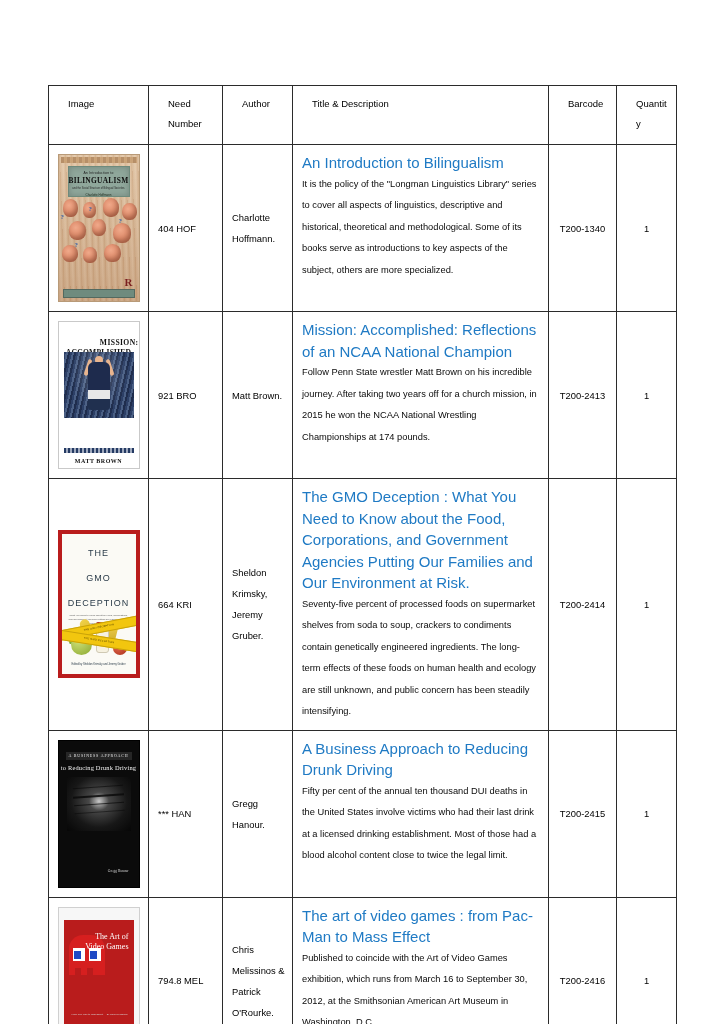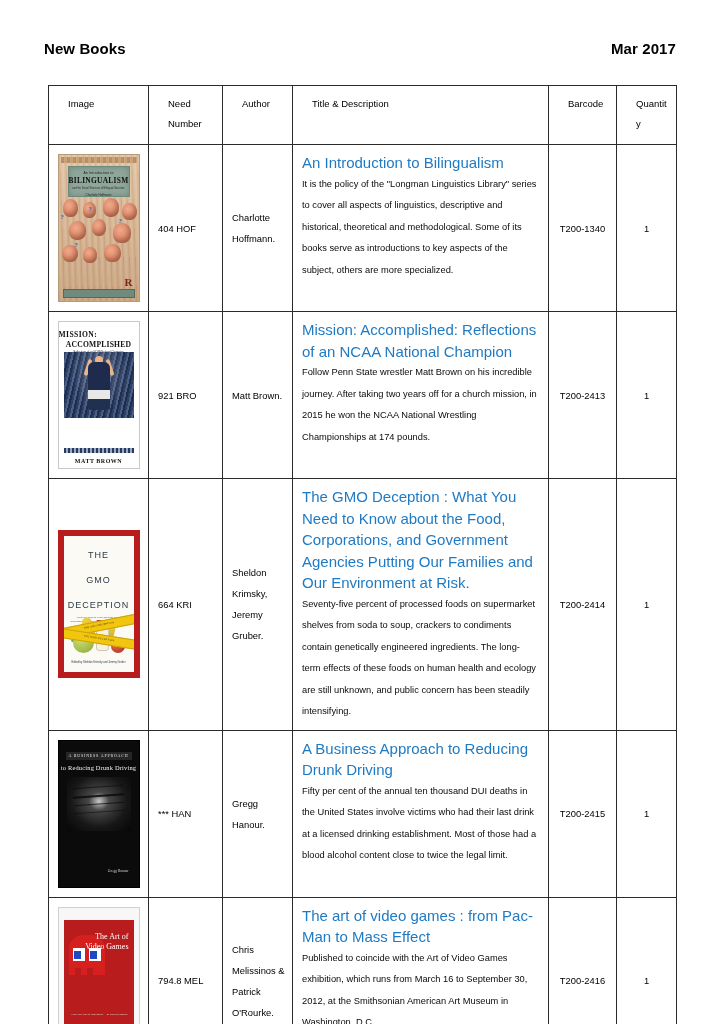--- a/index.html
+++ b/index.html
@@ -149,22 +149,22 @@
   }
 
   
   .cover-mission {
     background: #ffffff;
     border: 1px solid #c9c9c9;
     padding: 0;
   }
   .ms-t1 {
     font-family: "Liberation Serif", serif;
-    font-size: 7.6px; font-weight: bold; text-align: left;
-    letter-spacing: .4px; margin-top: 8px; color: #111;
+    font-size: 7.6px; font-weight: bold; text-align: right;
+    letter-spacing: .4px; margin-top: 16px; color: #111;
   }
   .ms-t2 {
     font-family: "Liberation Serif", serif;
     font-size: 7.6px; font-weight: bold; text-align: center;
     letter-spacing: .2px; color: #111; margin-top: 1px;
   }
   .ms-sub { font-size: 2.6px; text-align: center; color: #333; margin-top: 2px; }
   .ms-photo {
     position: absolute; left: 5px; right: 5px; top: 30px; height: 66px;
     background:
@@ -195,21 +195,21 @@
     letter-spacing: .5px; color: #111;
   }
   .ms-strip {
     position: absolute; left: 5px; right: 5px; bottom: 15px; height: 5px;
     background: repeating-linear-gradient(90deg,#243a63 0 2px,#9fa9bd 2px 4px);
   }
 
   
   .cover-gmo {
     background: #fbfaf5;
-    border: 6px solid #b91c1c;
+    border: 4px solid #b91c1c;
   }
   .gmo-t {
     text-align: center; color: #2a3b49; font-size: 9px; letter-spacing: 1px;
     margin-top: 13px; line-height: 12px; font-family: "Liberation Sans", sans-serif;
   }
   .gmo-sub { text-align: center; font-size: 2.4px; color: #555; margin-top: 5px; line-height: 4px; padding: 0 6px;}
   .gmo-produce { position: absolute; left: 4px; right: 4px; bottom: 17px; height: 42px; }
   .gmo-apple { position: absolute; left: 5px; bottom: 2px; width: 21px; height: 21px; border-radius: 50%; background: radial-gradient(circle at 35% 30%, #cfe07a, #8aa82f); }
   .gmo-corn { position: absolute; left: 16px; bottom: 12px; width: 10px; height: 26px; border-radius: 5px; background: linear-gradient(160deg,#f2d34a,#c9a51c); transform: rotate(-16deg); }
   .gmo-corn2 { position: absolute; right: 16px; bottom: 9px; width: 9px; height: 24px; border-radius: 5px; background: linear-gradient(160deg,#f0d053,#c5a11b); transform: rotate(14deg); }
@@ -302,24 +302,20 @@
   }
   .vg-sub1 { position: absolute; left: 8px; bottom: 26px; font-size: 2.4px; color: #d8d8d8; }
   .vg-sub2 { position: absolute; right: 6px; bottom: 26px; font-size: 2.4px; color: #d8d8d8; text-align: right; }
   .vg-sub3 { position: absolute; right: 6px; bottom: 14px; font-size: 2.2px; color: #bdbdbd; text-align: right; line-height: 4px;}
 </style>
 </head>
 <body>
 
 <div class="page">
 
-  <div class="doc-header">
-    <div class="doc-title">New Books</div>
-    <div class="doc-date">Mar 2017</div>
-  </div>
 
   <table class="books-table">
     <colgroup>
       <col class="col-image">
       <col class="col-call">
       <col class="col-author">
       <col class="col-title">
       <col class="col-barcode">
       <col class="col-qty">
     </colgroup>

